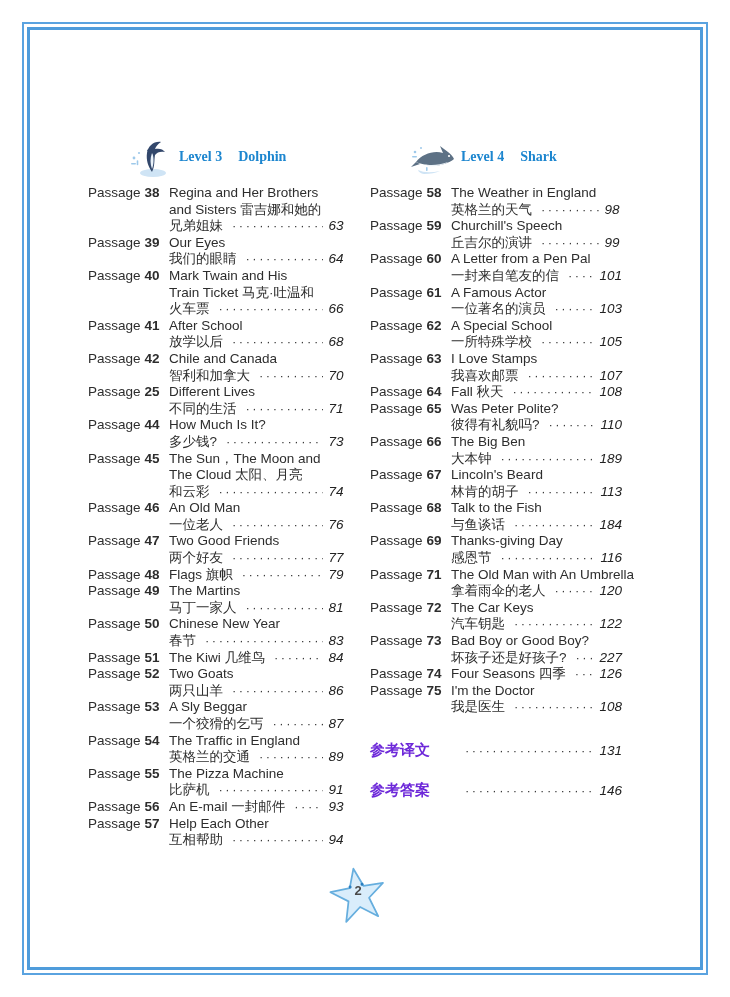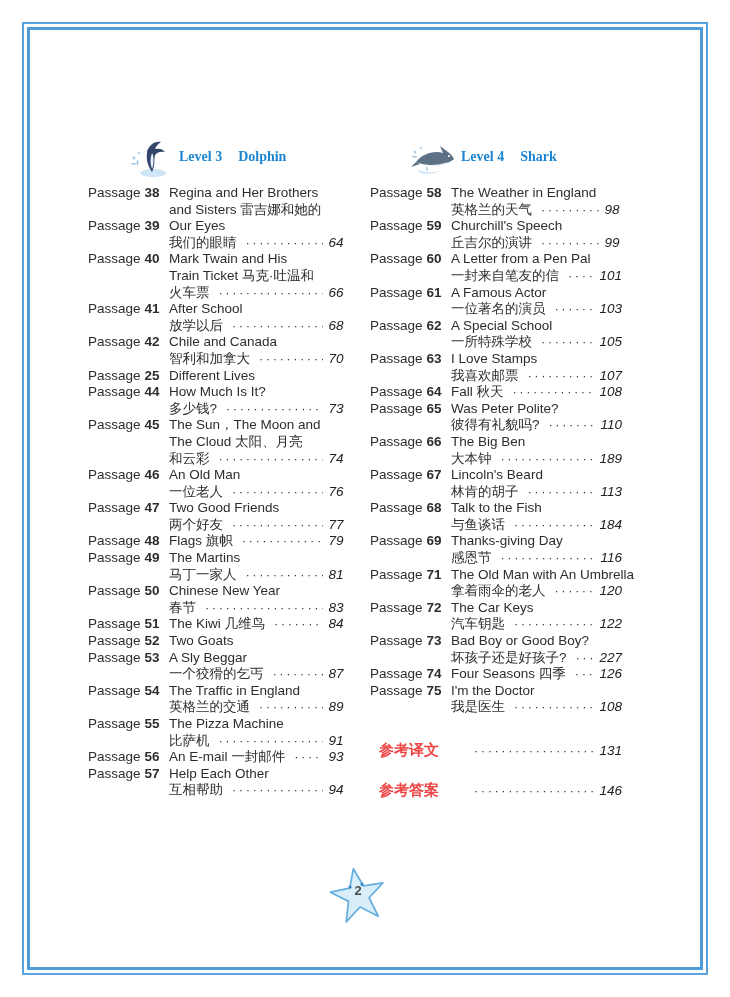--- a/index.html
+++ b/index.html
@@ -25,21 +25,21 @@
   .pnum { font-weight:700; margin-left:4px; }
   .etext { flex:1; min-width:0; }
   .eline { white-space:nowrap; }
   .lline { display:flex; align-items:baseline; }
   .ltxt { white-space:nowrap; }
   .leader { flex:1; overflow:hidden; white-space:nowrap; margin:0 3px 0 9px; letter-spacing:2.5px; color:#3a3a3a; font-size:13px; }
   .leader::after { content:"·······································································"; }
   .pref { font-style:italic; min-width:20px; text-align:center; font-size:13.5px; color:#222; }
 
   .flink { display:flex; align-items:baseline; font-size:13.5px; line-height:16.6px; }
-  .flink .flabel { width:86px; flex-shrink:0; color:#ef4444; font-weight:700; font-size:15px; font-family:"DejaVu Serif", serif;margin-left:9px; }
+  .flink .flabel { width:86px; flex-shrink:0; color:#6d28d9; font-weight:700; font-size:15px; font-family:"DejaVu Serif", serif; }
   .flink-1 { margin-top:26px; }
   .flink-2 { margin-top:22px; }
 
   .star-wrap { position:absolute; left:329px; top:866px; width:58px; height:58px; }
   .star-wrap svg { position:absolute; inset:0; transform:rotate(-10deg); }
   .star-num { position:absolute; left:0; top:17px; width:100%; text-align:center; font-size:13px; color:#4a4a4a; font-weight:700; }
 </style>
 </head>
 <body>
 
@@ -67,20 +67,25 @@
           </svg>
         </span>
         <span class="sec-title"><span class="lvl">Level 3</span><span class="nm">Dolphin</span></span>
       </div>
       <div class="entries">
           <div class="entry">
             <div class="plabel"><span class="pword">Passage</span><span class="pnum">38</span></div>
             <div class="etext">
               <div class="eline">Regina and Her Brothers</div>
               <div class="eline">and Sisters 雷吉娜和她的</div>
+              <div class="lline">
+                <span class="ltxt">兄弟姐妹</span>
+                <span class="leader"></span>
+                <span class="pref">63</span>
+              </div>
             </div>
           </div>
           <div class="entry">
             <div class="plabel"><span class="pword">Passage</span><span class="pnum">39</span></div>
             <div class="etext">
               <div class="eline">Our Eyes</div>
               <div class="lline">
                 <span class="ltxt">我们的眼睛</span>
                 <span class="leader"></span>
                 <span class="pref">64</span>
@@ -118,20 +123,25 @@
                 <span class="ltxt">智利和加拿大</span>
                 <span class="leader"></span>
                 <span class="pref">70</span>
               </div>
             </div>
           </div>
           <div class="entry">
             <div class="plabel"><span class="pword">Passage</span><span class="pnum">25</span></div>
             <div class="etext">
               <div class="eline">Different Lives</div>
+              <div class="lline">
+                <span class="ltxt">不同的生活</span>
+                <span class="leader"></span>
+                <span class="pref">71</span>
+              </div>
             </div>
           </div>
           <div class="entry">
             <div class="plabel"><span class="pword">Passage</span><span class="pnum">44</span></div>
             <div class="etext">
               <div class="eline">How Much Is It?</div>
               <div class="lline">
                 <span class="ltxt">多少钱?</span>
                 <span class="leader"></span>
                 <span class="pref">73</span>
@@ -211,20 +221,25 @@
                 <span class="ltxt">The Kiwi 几维鸟</span>
                 <span class="leader"></span>
                 <span class="pref">84</span>
               </div>
             </div>
           </div>
           <div class="entry">
             <div class="plabel"><span class="pword">Passage</span><span class="pnum">52</span></div>
             <div class="etext">
               <div class="eline">Two Goats</div>
+              <div class="lline">
+                <span class="ltxt">两只山羊</span>
+                <span class="leader"></span>
+                <span class="pref">86</span>
+              </div>
             </div>
           </div>
           <div class="entry">
             <div class="plabel"><span class="pword">Passage</span><span class="pnum">53</span></div>
             <div class="etext">
               <div class="eline">A Sly Beggar</div>
               <div class="lline">
                 <span class="ltxt">一个狡猾的乞丐</span>
                 <span class="leader"></span>
                 <span class="pref">87</span>

